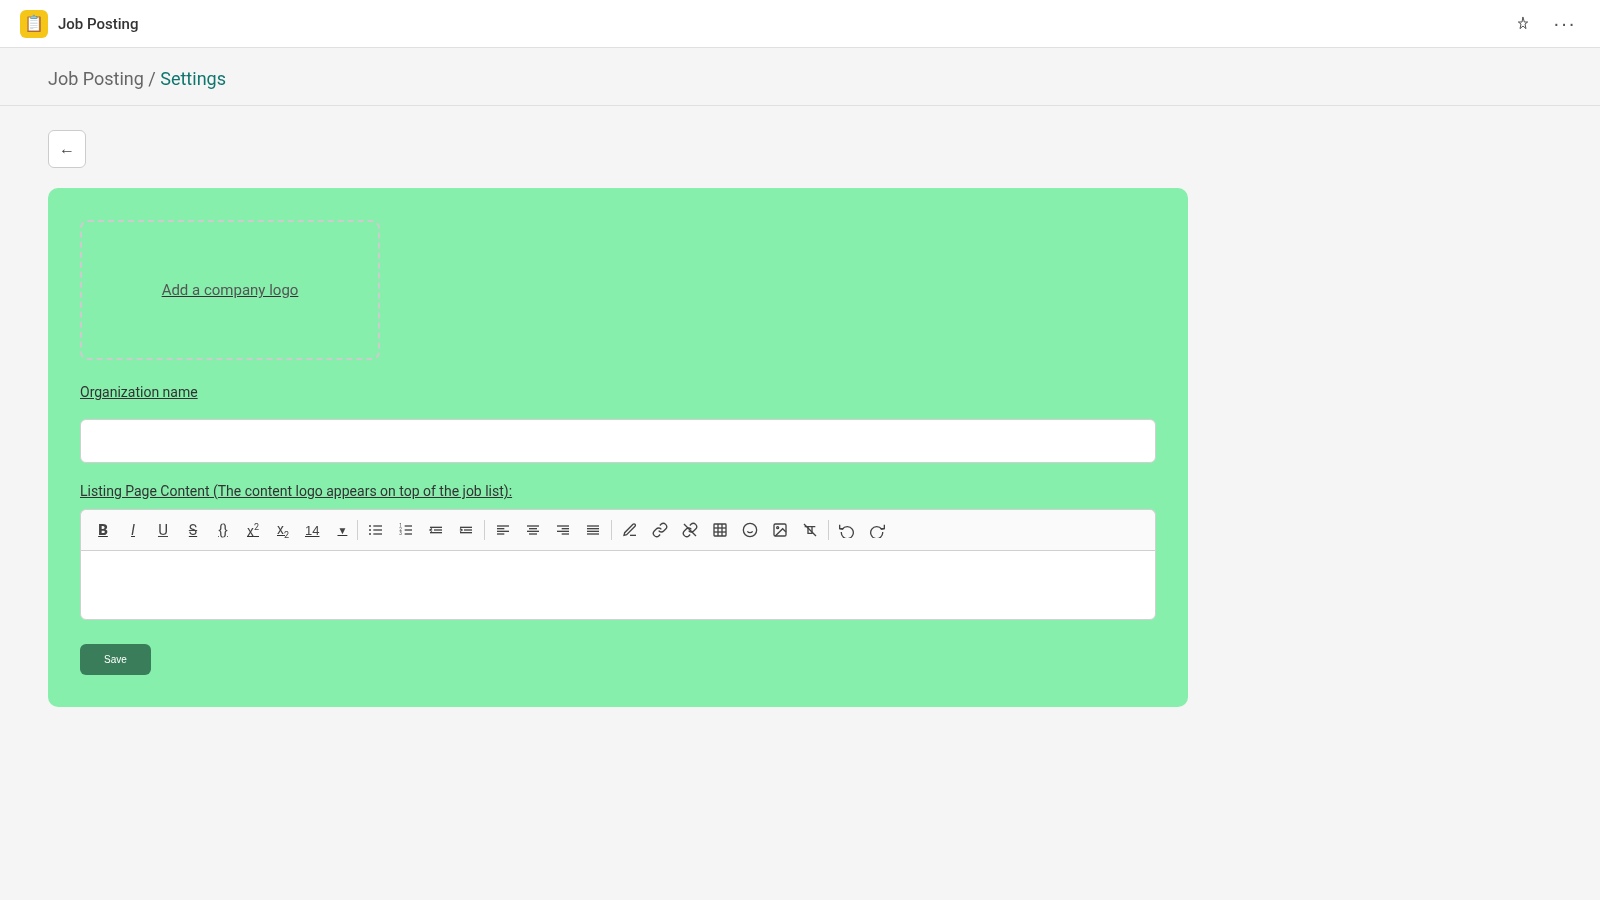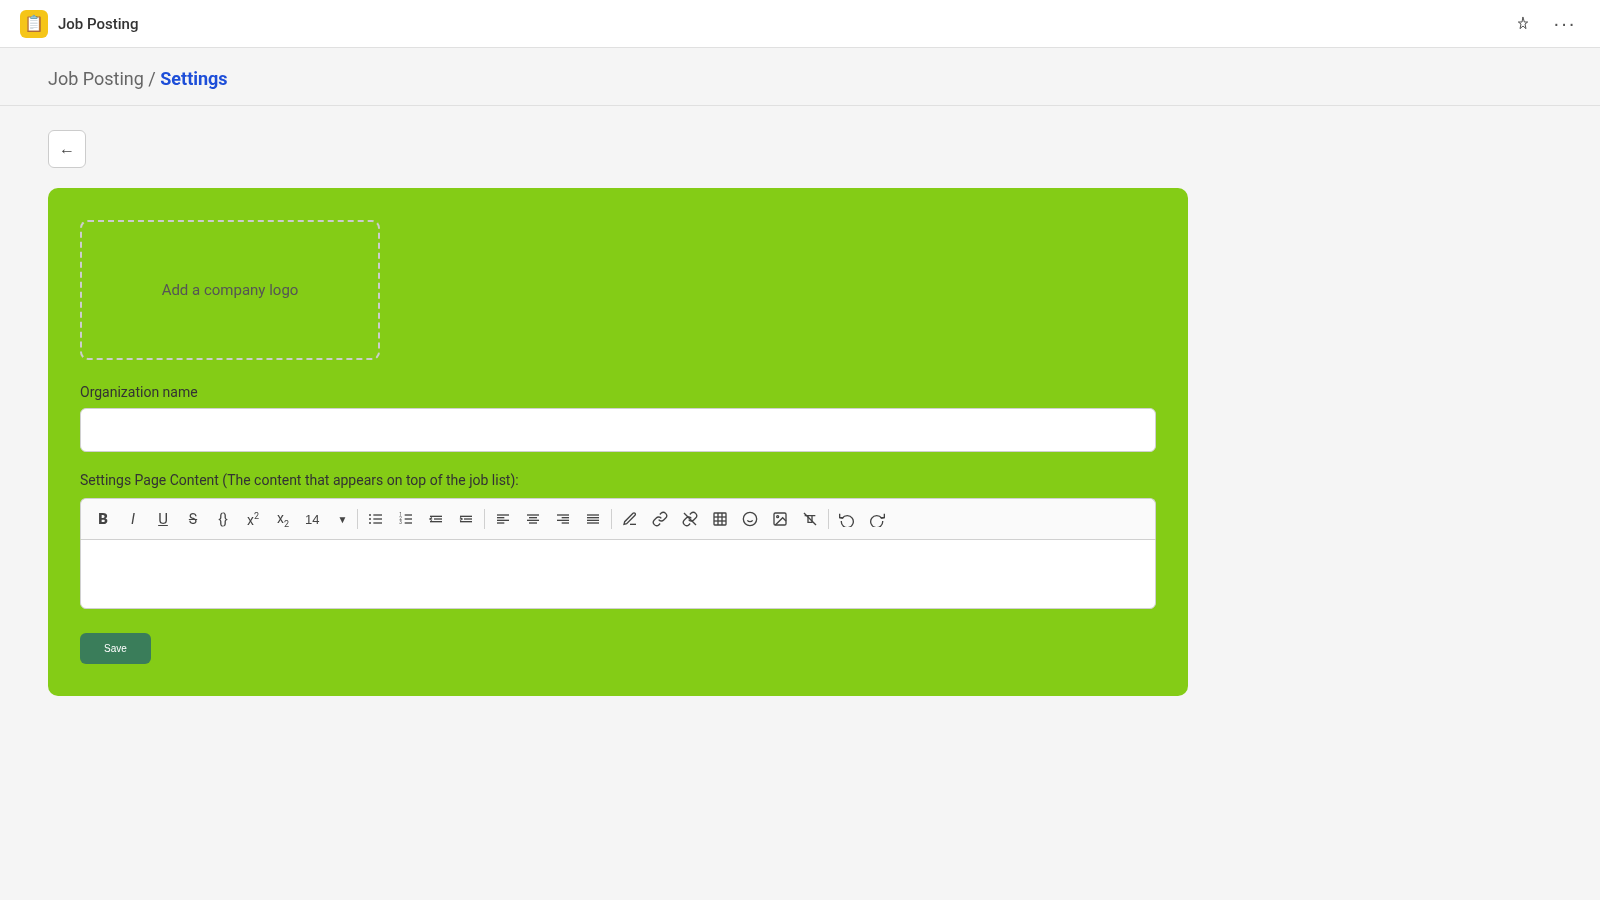--- a/index.html
+++ b/index.html
@@ -75,22 +75,22 @@
       padding: 20px 48px 16px 48px;
       border-bottom: 1px solid #e0e0e0;
     }
 
     .breadcrumb {
       font-size: 18px;
       color: #666;
     }
 
     .breadcrumb-current {
-      font-weight: 700;
-      color: #1d4ed8;
+      font-weight: 400;
+      color: #0f766e;
     }
 
     
     .main-content {
       padding: 24px 48px;
       background: #f5f5f5;
       min-height: calc(900px - 48px - 60px);
     }
 
     
@@ -104,24 +104,25 @@
       border-radius: 6px;
       background: #fff;
       cursor: pointer;
       font-size: 16px;
       color: #444;
       margin-bottom: 20px;
     }
 
     
     .form-card {
-      background: #84cc16;
+      background: #86efac;
       border-radius: 10px;
       padding: 32px;
       max-width: 1140px;
+      text-decoration: underline;
     }
 
     
     .logo-upload-area {
       width: 300px;
       height: 140px;
       border: 2px dashed #ccc;
       border-radius: 8px;
       display: flex;
       align-items: center;
@@ -129,21 +130,21 @@
       cursor: pointer;
       margin-bottom: 24px;
       color: #555;
       font-size: 15px;
     }
 
     
     .field-label {
       font-size: 14px;
       color: #333;
-      margin-bottom: 8px;
+      margin-bottom: 19px;
     }
 
     .text-input {
       width: 100%;
       height: 44px;
       border: 1px solid #d0d0d0;
       border-radius: 6px;
       padding: 0 12px;
       font-size: 14px;
       outline: none;
@@ -292,21 +293,21 @@
     </div>
 
     
     <div>
       <div class="field-label">Organization name</div>
       <input class="text-input" type="text" placeholder="" style="">
     </div>
 
     
     <div>
-      <div class="listing-label">Settings Page Content (The content that appears on top of the job list):</div>
+      <div class="listing-label">Listing Page Content (The content logo appears on top of the job list):</div>
 
       <div class="rte-toolbar">
 
         <button class="toolbar-btn bold" title="Bold">
           <strong>B</strong>
         </button>
 
         <button class="toolbar-btn italic" title="Italic">
           <em>I</em>
         </button>

